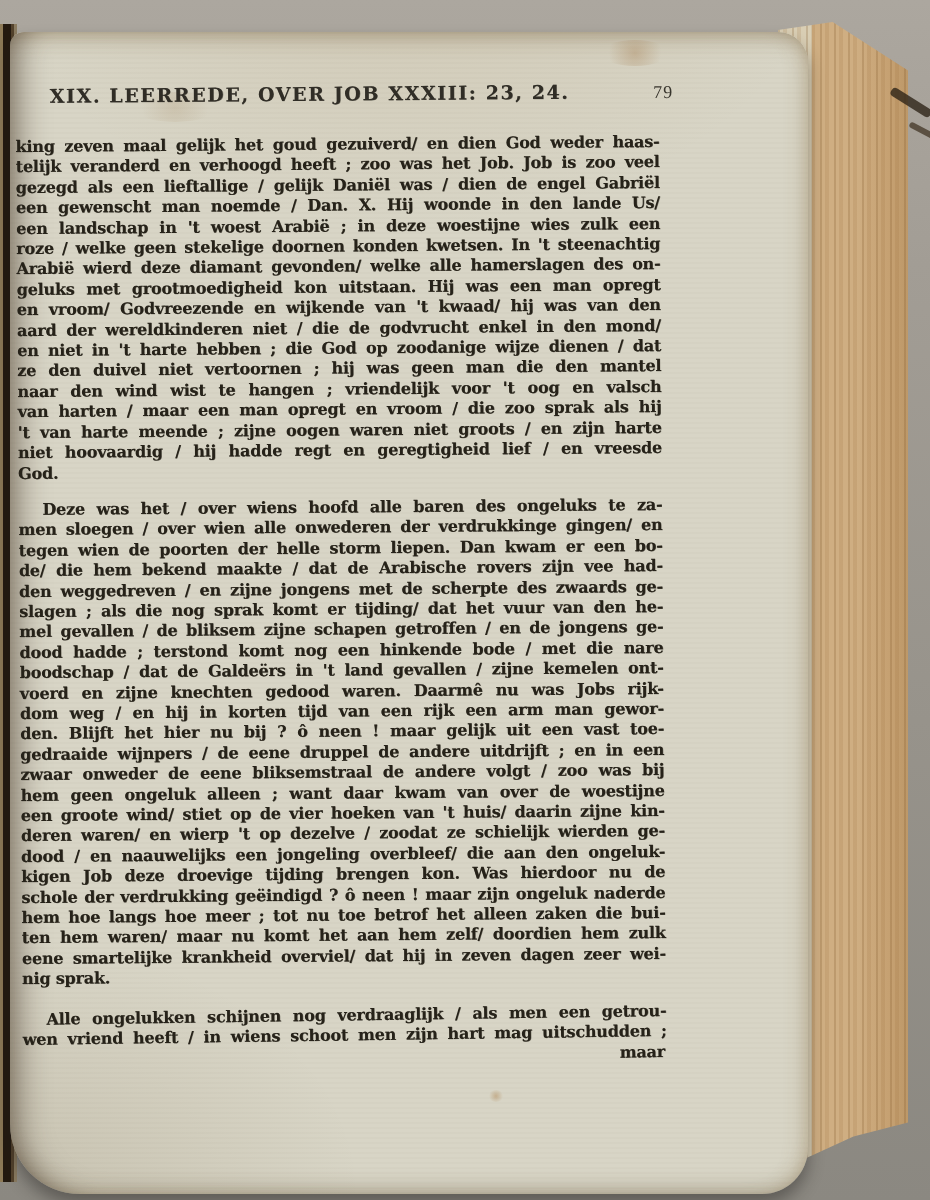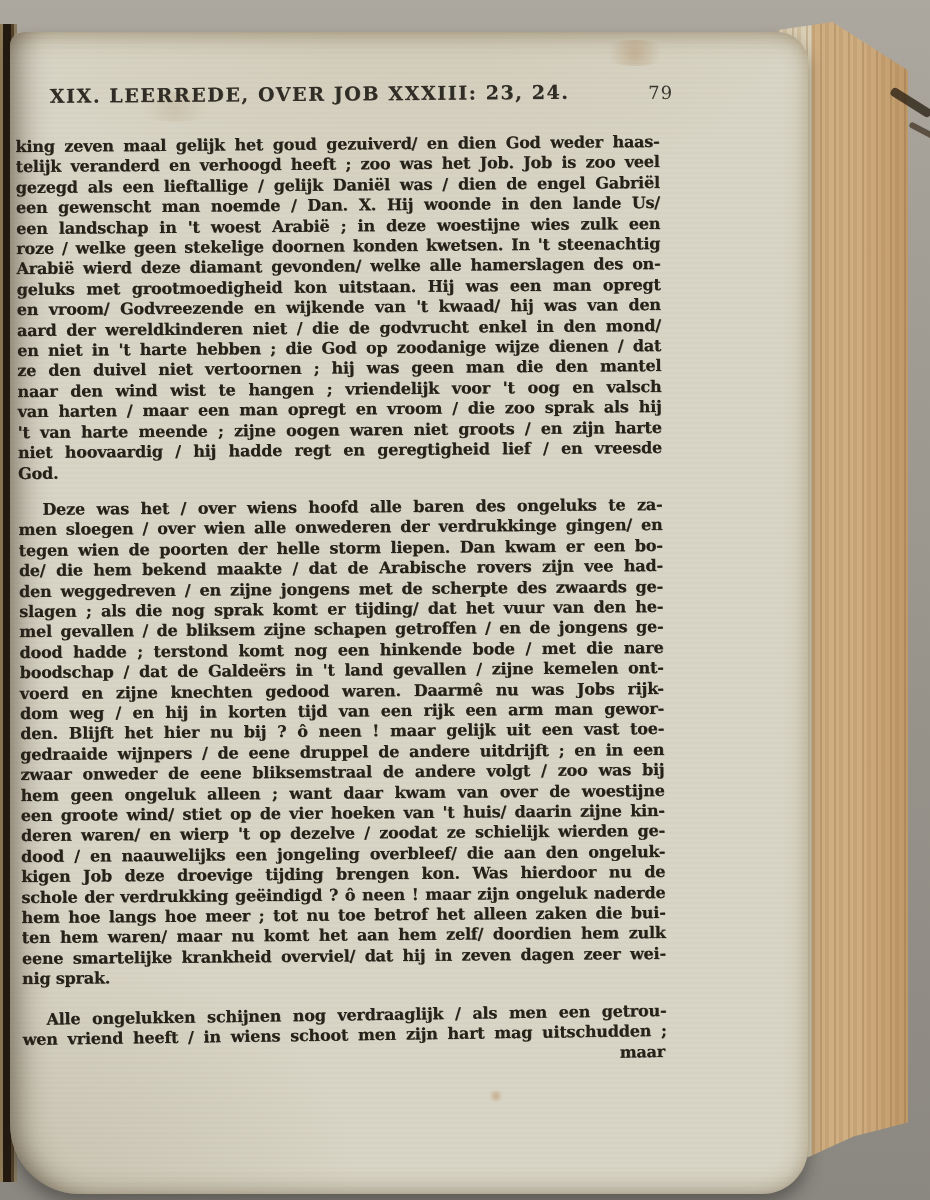--- a/index.html
+++ b/index.html
@@ -61,21 +61,21 @@
     color:#262219;
   }
   .page-header{position:relative; height:34px; margin-bottom:18px;}
   .header-title{
     display:block; text-align:center; padding-right:55px;
     font-size:19px; font-weight:700; letter-spacing:1.6px; color:#302d26;
     text-shadow:.4px .2px 0 rgba(48,45,38,.5);
   }
   .page-number{
     position:absolute; right:-14px; top:2px; font-size:18px; font-weight:400;
-    letter-spacing:1px; color:#38352d;
+    letter-spacing:1px; color:#38352d;font-family:Liberation Serif, serif;
   }
   .body-text{font-size:16px; font-weight:700; line-height:20.4px; letter-spacing:-0.2px;
     text-shadow:.4px .2px 0 rgba(38,34,25,.55);}
   .paragraph{margin:0 0 16px 0;}
   .line{ text-align:justify; text-align-last:justify; white-space:normal;}
   .line.no-justify{ text-align:left; text-align-last:left;}
   .line.indent{ text-indent:24px;}
   .tail{ transform:rotate(-0.35deg); transform-origin:100% 0;}
   .catchword-line{ text-align:right; text-align-last:right; padding-right:2px;}
 </style>

